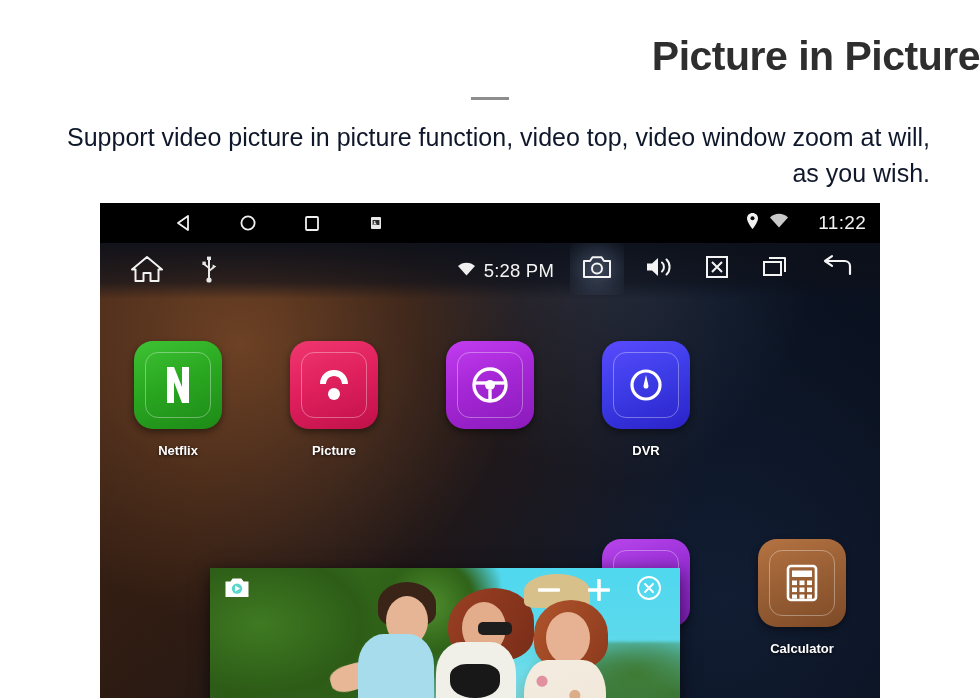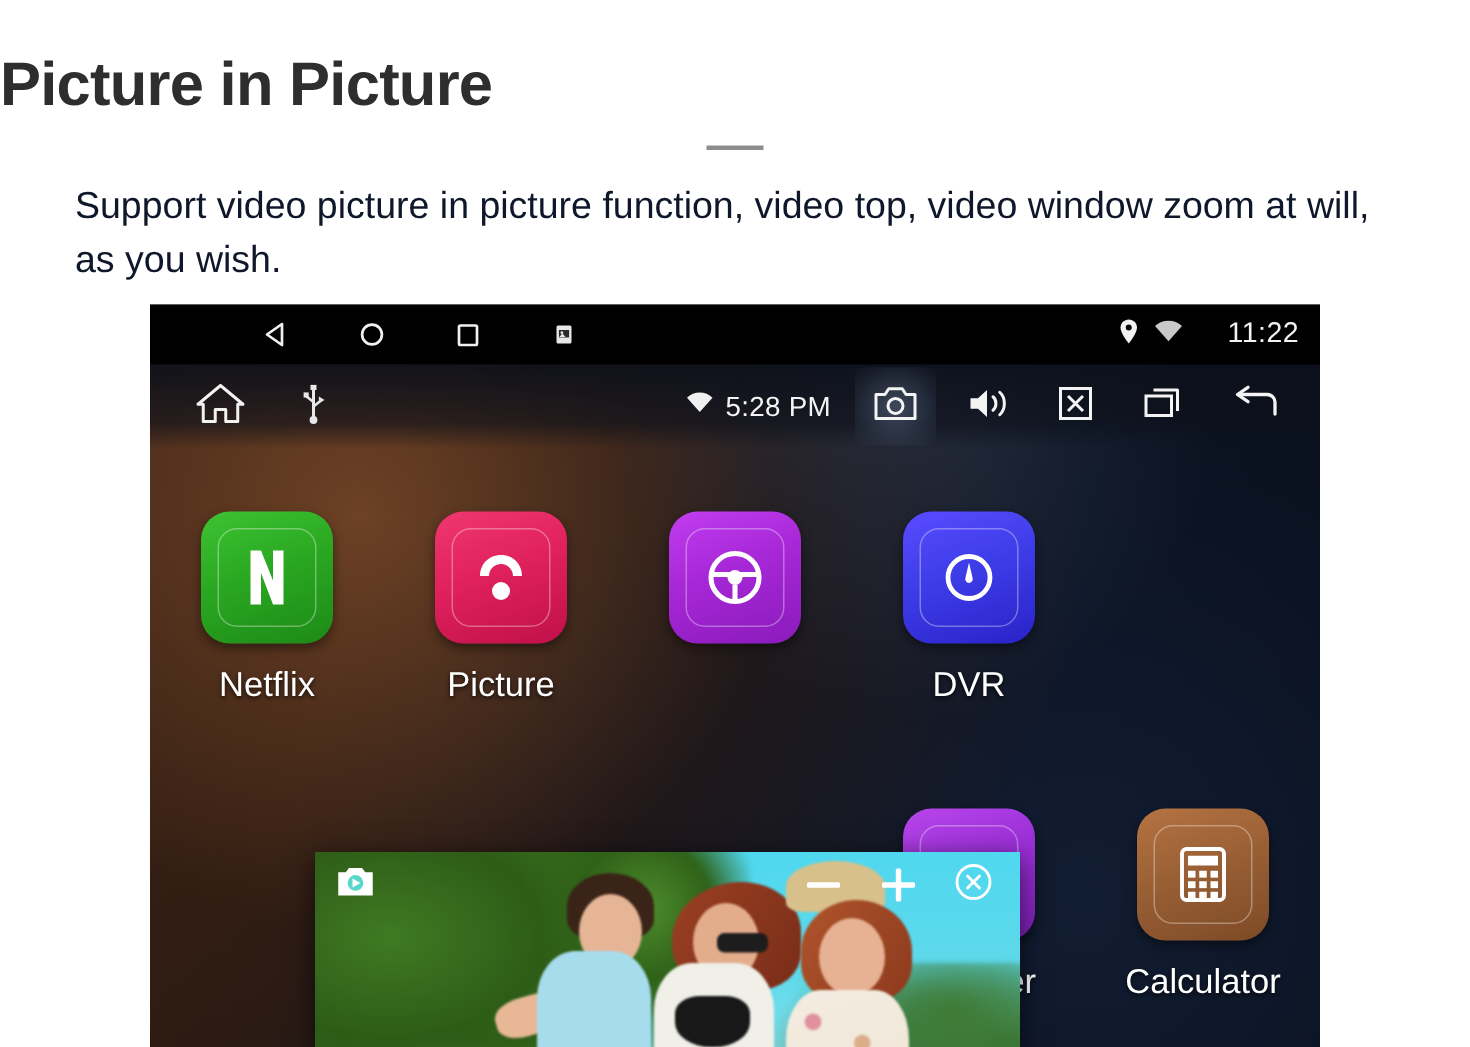--- a/index.html
+++ b/index.html
@@ -16,21 +16,21 @@
     width: 980px;
     height: 698px;
     background: #ffffff;
   }
 
   
   .promo-header {
     position: absolute;
     left: 0; top: 0;
     width: 980px;
-    text-align: left;
+    text-align: right;
   }
   .promo-title {
     margin-top: 34px;
     font-size: 41px;
     font-weight: bold;
     color: #2e2e2e;
     letter-spacing: -0.5px;
     line-height: 1.1;
   }
   .promo-rule {
@@ -116,21 +116,20 @@
     align-items: center;
     background: linear-gradient(180deg, rgba(12,16,26,0.92) 0%, rgba(12,16,26,0.62) 70%, rgba(12,16,26,0.0) 100%);
     z-index: 30;
   }
   .tb-left { display: flex; align-items: center; margin-left: 30px; gap: 36px; }
   .tb-right {
     position: absolute;
     right: 16px; top: 0;
     height: 56px;
     display: flex;
-    align-items: center;
     gap: 8px;
   }
   .tb-btn {
     width: 46px; height: 52px;
     display: flex; align-items: center; justify-content: center;
   }
   .tb-btn.wide { width: 54px; }
   .tb-btn.highlight {
     background: radial-gradient(ellipse at 50% 50%, rgba(120,140,170,0.42) 0%, rgba(90,110,140,0.16) 65%, rgba(0,0,0,0) 100%);
     border-radius: 4px;
@@ -178,23 +177,24 @@
     content: "";
     position: absolute;
     left: 11px; top: 11px; right: 11px; bottom: 11px;
     border: 1.6px solid rgba(255,255,255,0.34);
     border-radius: 13px;
     pointer-events: none;
   }
   .applabel {
     margin-top: 14px;
     color: #ffffff;
-    font-size: 23px;
+    font-size: 13px;
     text-shadow: 0 1px 3px rgba(0,0,0,0.75);
     white-space: nowrap;
+    font-weight: bold;
   }
   .appicon svg { position: relative; z-index: 2; }
 
   
   .pip {
     position: absolute;
     left: 110px;
     top: 365px;
     width: 470px;
     height: 275px;

